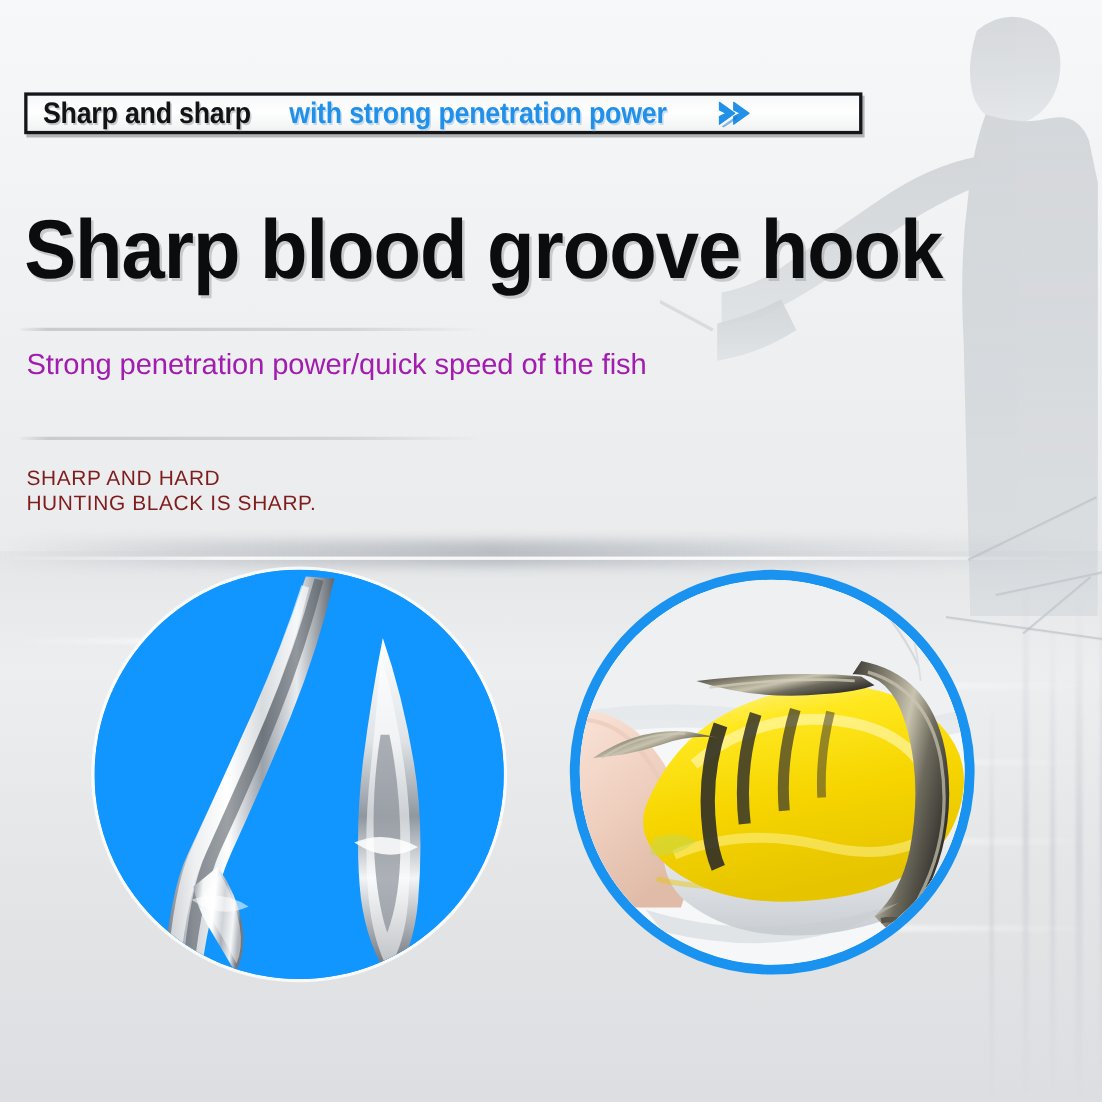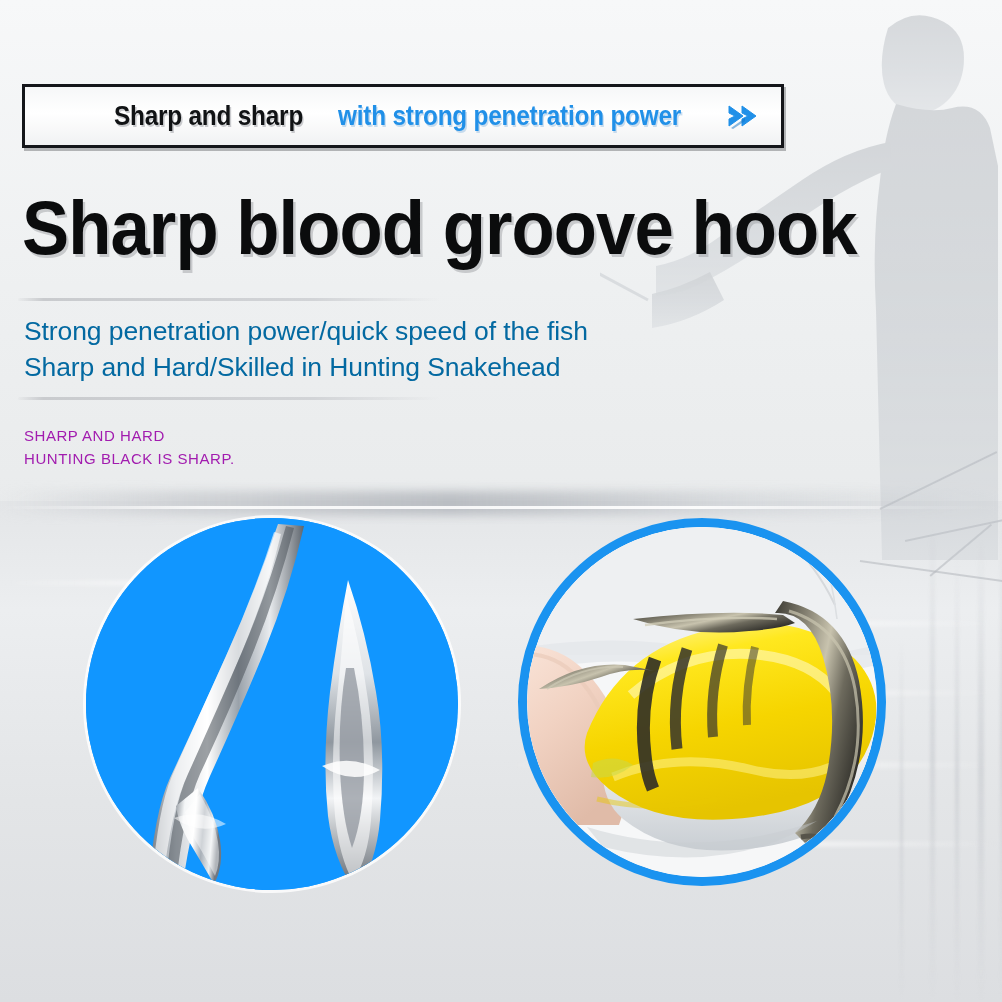--- a/index.html
+++ b/index.html
@@ -97,29 +97,28 @@
     opacity: .30;
   }
   .angler svg { display: block; width: 100%; height: 100%; }
 
   
   .banner {
     position: absolute;
     left: 22px;
     top: 84px;
     width: 762px;
-    height: 64px;
+    height: 38px;
     box-sizing: border-box;
     border: 3px solid #14161a;
     background: linear-gradient(180deg, #f6f7f8 0%, #ffffff 45%, #f1f2f3 100%);
     box-shadow: 2px 3px 0 rgba(30,32,36,.30);
     display: flex;
     align-items: center;
     padding: 0 10px 0 14px;
-    justify-content: flex-end;
   }
   .banner-black,
   .banner-blue {
     font-weight: bold;
     font-size: 27px;
     line-height: 1;
     letter-spacing: -.2px;
     transform: scaleX(.90);
     transform-origin: left center;
     white-space: nowrap;
@@ -167,33 +166,33 @@
   }
   .rule-top { top: 298px; }
   .rule-bottom { top: 397px; }
 
   .subcopy {
     position: absolute;
     left: 24px;
     top: 313px;
     font-size: 26.5px;
     line-height: 36px;
-    color: #0369a1;
+    color: #a21caf;
     font-weight: normal;
     letter-spacing: -.1px;
     white-space: nowrap;
   }
 
   .tagline {
     position: absolute;
     left: 24px;
     top: 424px;
-    font-size: 15px;
+    font-size: 19px;
     line-height: 23px;
-    color: #a21caf;
+    color: #7f1d1d;
     letter-spacing: .55px;
     white-space: nowrap;
   }
 
   
   .circle-left {
     position: absolute;
     left: 86px;
     top: 518px;
     width: 372px;
@@ -285,21 +284,20 @@
       </svg>
     </span>
   </div>
 
   <div class="headline">Sharp blood groove hook</div>
 
   <div class="rule rule-top"></div>
 
   <div class="subcopy">
     <div>Strong penetration power/quick speed of the fish</div>
-    <div>Sharp and Hard/Skilled in Hunting Snakehead</div>
   </div>
 
   <div class="rule rule-bottom"></div>
 
   <div class="tagline">
     <div>SHARP AND HARD</div>
     <div>HUNTING BLACK IS SHARP.</div>
   </div>
 
   <div class="circle-left">

